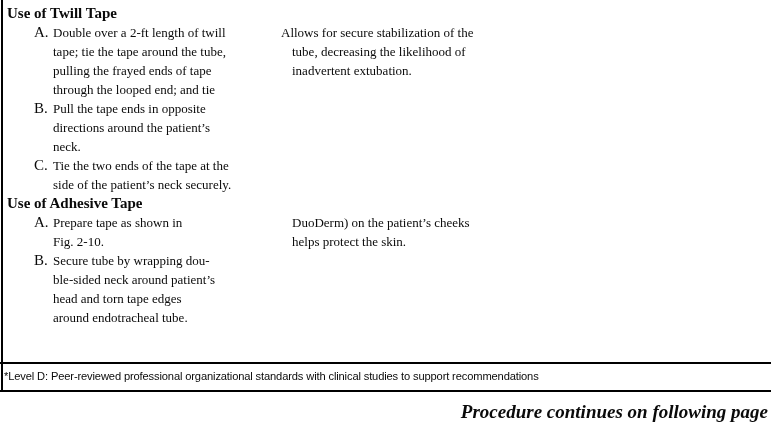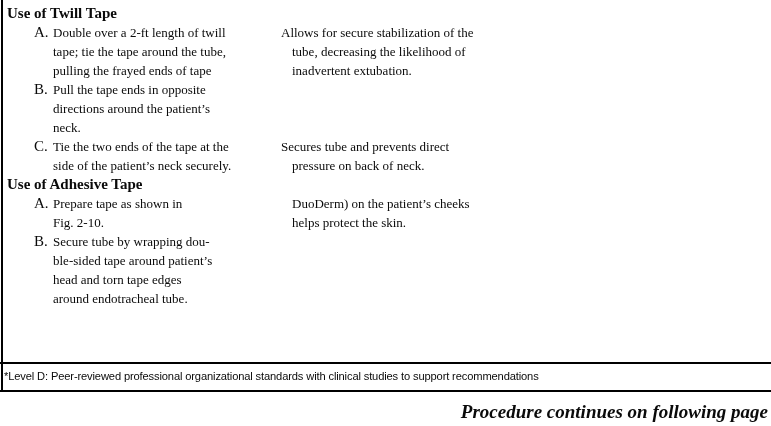--- a/index.html
+++ b/index.html
@@ -88,20 +88,21 @@
   <div class="left-border"></div>
 
   <div class="table-body" id="table-body">
       <div class="section-heading">Use of Twill Tape</div>
       <div class="row">
         <div class="step-cell">
           <span class="step-label">A.</span>
           <div class="line">Double over a 2-ft length of twill</div>
           <div class="line">tape; tie the tape around the tube,</div>
           <div class="line">pulling the frayed ends of tape</div>
+          <div class="line">through the looped end; and tie</div>
         </div>
         <div class="rationale-cell">
           <div class="line">Allows for secure stabilization of the</div>
           <div class="line wrap">tube, decreasing the likelihood of</div>
           <div class="line wrap">inadvertent extubation.</div>
         </div>
       </div>
       <div class="row">
         <div class="step-cell">
           <span class="step-label">B.</span>
@@ -110,42 +111,38 @@
           <div class="line">neck.</div>
         </div>
         <div class="rationale-cell"></div>
       </div>
       <div class="row">
         <div class="step-cell">
           <span class="step-label">C.</span>
           <div class="line">Tie the two ends of the tape at the</div>
           <div class="line">side of the patient’s neck securely.</div>
         </div>
-        <div class="rationale-cell">
-          <div class="line">Secures tube and prevents direct</div>
-          <div class="line wrap">pressure on back of neck.</div>
-        </div>
       </div>
       <div class="section-heading">Use of Adhesive Tape</div>
       <div class="row">
         <div class="step-cell">
           <span class="step-label">A.</span>
           <div class="line">Prepare tape as shown in</div>
           <div class="line">Fig. 2-10.</div>
         </div>
         <div class="rationale-cell">
           <div class="line wrap">DuoDerm) on the patient’s cheeks</div>
           <div class="line wrap">helps protect the skin.</div>
         </div>
       </div>
       <div class="row">
         <div class="step-cell">
           <span class="step-label">B.</span>
           <div class="line">Secure tube by wrapping dou-</div>
-          <div class="line">ble-sided tape around patient’s</div>
+          <div class="line">ble-sided neck around patient’s</div>
           <div class="line">head and torn tape edges</div>
           <div class="line">around endotracheal tube.</div>
         </div>
         <div class="rationale-cell"></div>
       </div>
     </div>
 
   <div class="rule rule-top"></div>
   <div class="footnote">*Level D: Peer-reviewed professional organizational standards with clinical studies to support recommendations</div>
   <div class="rule rule-bottom"></div>

